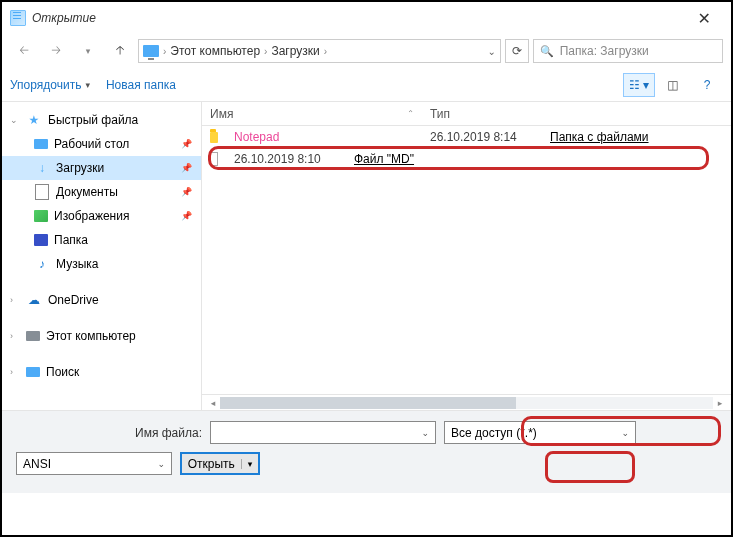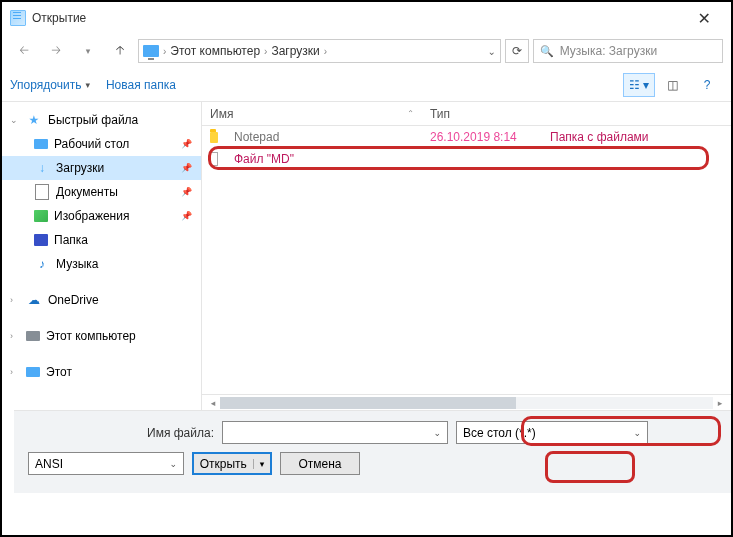--- a/index.html
+++ b/index.html
@@ -1,20 +1,20 @@
 <!DOCTYPE html>
 <html><head>
   <meta charset="utf-8">
   <style>
     * { box-sizing: border-box; margin: 0; padding: 0; font-family: 'Segoe UI', Tahoma, sans-serif; font-size: 12px; }
     body { background: #fff; width: 733px; height: 537px; border: 2px solid #000; overflow: hidden; }
     .titlebar { display: flex; align-items: center; height: 32px; padding: 0 8px; }
     .titlebar .icon { width: 16px; height: 16px; background: linear-gradient(135deg, #a5d8ff, #d0ebff); border: 1px solid #74c0fc; border-radius: 1px; margin-right: 6px; position: relative; }
     .titlebar .icon::before { content: ''; position: absolute; top: 1px; left: 2px; width: 8px; height: 1px; background: #4dabf7; box-shadow: 0 3px 0 #4dabf7, 0 6px 0 #4dabf7; }
-    .titlebar .title { flex: 1; color: #333; }
+    .titlebar .title { flex: 1; color: #333; font-style: italic; }
     .titlebar .close { font-size: 16px; color: #333; padding: 4px 12px; cursor: pointer; }
     .navbar { display: flex; align-items: center; height: 34px; padding: 0 8px; gap: 4px; }
     .nav-btn { width: 28px; height: 24px; display: flex; align-items: center; justify-content: center; color: #888; cursor: default; }
     .nav-btn.enabled { color: #333; cursor: pointer; }
     .breadcrumb { flex: 1; display: flex; align-items: center; height: 24px; border: 1px solid #ccc; padding: 0 4px; gap: 4px; background: #fff; }
     .breadcrumb .pc-icon { width: 16px; height: 12px; background: #4dabf7; border-radius: 1px; position: relative; }
     .breadcrumb .pc-icon::after { content: ''; position: absolute; bottom: -3px; left: 5px; width: 6px; height: 2px; background: #888; }
     .bc-sep { color: #888; font-size: 10px; }
     .bc-item { color: #333; }
     .bc-drop { color: #666; margin-left: auto; font-size: 10px; }
@@ -47,35 +47,35 @@
     .pin { color: #888; font-size: 9px; margin-left: auto; }
     .tree-sep { height: 12px; }
     .filelist { flex: 1; display: flex; flex-direction: column; position: relative; }
     .col-headers { display: flex; height: 24px; border-bottom: 1px solid #e5e5e5; align-items: center; padding-right: 18px; }
     .col-headers > div { padding: 0 8px; color: #555; }
     .col-name { width: 220px; display: flex; align-items: center; gap: 6px; }
     .col-date { width: 120px; }
     .col-type { flex: 1; }
     .sort-ind { font-size: 8px; color: #888; }
     .file-row { display: flex; align-items: center; height: 22px; padding-right: 18px; cursor: pointer; }
-    .file-row > div { padding: 0 8px; color: #737373; }
+    .file-row > div { padding: 0 8px; color: #ec4899; }
     .file-row .icon-cell { width: 24px; display: flex; justify-content: center; }
     .file-row .name-cell { width: 196px; }
-    .file-row .date-cell { width: 120px; color: #ec4899; }
-    .file-row .type-cell { flex: 1; color: #be185d; }
+    .file-row .date-cell { width: 120px; color: #404040; }
+    .file-row .type-cell { flex: 1; color: #000000; text-decoration: underline; }
     .folder-icon { width: 14px; height: 11px; background: #ffd43b; border-radius: 1px; position: relative; }
     .folder-icon::before { content: ''; position: absolute; top: -3px; left: 0; width: 6px; height: 3px; background: #fcc419; border-radius: 1px 1px 0 0; }
     .file-icon { width: 11px; height: 14px; background: #fff; border: 1px solid #aaa; position: relative; }
     .file-icon::before { content: ''; position: absolute; top: 0; right: 0; border-left: 3px solid transparent; border-top: 3px solid #fff; }
     .highlight-row { position: absolute; top: 44px; left: 6px; right: 22px; height: 24px; border: 3px solid #c92a2a; border-radius: 10px; pointer-events: none; }
     .scroll-h { height: 16px; border-top: 1px solid #e5e5e5; display: flex; align-items: center; padding: 0 4px; margin-top: auto; }
     .scroll-h .arrow { width: 14px; color: #888; font-size: 9px; text-align: center; }
     .scroll-h .track { flex: 1; height: 12px; background: #f1f3f5; position: relative; }
     .scroll-h .thumb { position: absolute; left: 0; width: 60%; height: 100%; background: #ced4da; }
-    .bottom { background: #f1f3f5; padding: 10px 14px; border-top: 1px solid #e5e5e5; position: relative; margin-left: 12px; }
+    .bottom { background: #f1f3f5; padding: 10px 14px; border-top: 1px solid #e5e5e5; position: relative; }
     .field-row { display: flex; align-items: center; margin-bottom: 8px; gap: 8px; }
     .field-label { width: 186px; text-align: right; color: #333; }
     .field-row .lbl2 { width: 226px; text-align: right; color: #333; }
     .combo { height: 23px; border: 1px solid #888; background: #fff; display: flex; align-items: center; padding: 0 6px; }
     .combo .drop { margin-left: auto; color: #555; font-size: 9px; }
     .combo.filename { flex: 1; max-width: 226px; }
     .combo.filetype { width: 192px; }
     .combo.encoding { width: 156px; }
     .dlg-btn { height: 23px; min-width: 80px; border: 1px solid #888; background: #e7e7e7; display: flex; align-items: center; justify-content: center; cursor: pointer; }
     .dlg-btn.primary { border: 2px solid #1c7ed6; }
@@ -101,21 +101,21 @@
     <span class="bc-sep">›</span>
     <span class="bc-item">Этот компьютер</span>
     <span class="bc-sep">›</span>
     <span class="bc-item">Загрузки</span>
     <span class="bc-sep">›</span>
     <span class="bc-drop">⌄</span>
   </div>
   <div class="refresh-btn">⟳</div>
   <div class="search-box">
     <span class="sicon">🔍</span>
-    <span class="stext">Музыка: Загрузки</span>
+    <span class="stext">Папка: Загрузки</span>
   </div>
 </div>
 
 <div class="toolbar">
   <div class="tool-item">
     <span>Упорядочить</span>
     <span style="font-size:9px;color:#555">▾</span>
   </div>
   <div class="tool-item">
     <span>Новая папка</span>
@@ -171,21 +171,21 @@
     <div class="tree-sep"></div>
     <div class="tree-item">
       <span class="tree-chev">›</span>
       <span class="tree-icon pc"></span>
       <span>Этот компьютер</span>
     </div>
     <div class="tree-sep"></div>
     <div class="tree-item">
       <span class="tree-chev">›</span>
       <span class="tree-icon net"></span>
-      <span>Этот</span>
+      <span>Поиск</span>
     </div>
   </div>
 
   <div class="filelist">
     <div class="col-headers">
       <div class="col-name">
         <span>Имя</span>
         <span class="sort-ind" style="margin-left:auto">⌃</span>
       </div>
       <div class="col-type">Тип</div>
@@ -196,20 +196,21 @@
           <div class="folder-icon"></div>
         </div>
       <div class="name-cell">Notepad</div>
       <div class="date-cell">26.10.2019 8:14</div>
       <div class="type-cell">Папка с файлами</div>
     </div>
     <div class="file-row">
       <div class="icon-cell">
           <div class="file-icon"></div>
         </div>
+      <div class="date-cell">26.10.2019 8:10</div>
       <div class="type-cell">Файл "MD"</div>
     </div>
 
     <div class="highlight-row"></div>
 
     <div class="scroll-h">
       <span class="arrow">◂</span>
       <div class="track">
           <div class="thumb"></div>
         </div>
@@ -219,32 +220,29 @@
 </div>
 
 <div class="bottom">
   <div class="field-row">
     <div class="field-label">Имя файла:</div>
     <div class="combo filename">
       <span></span>
       <span class="drop">⌄</span>
     </div>
     <div class="combo filetype">
-      <span>Все стол  (*.*)</span>
+      <span>Все доступ  (*.*)</span>
       <span class="drop">⌄</span>
     </div>
   </div>
   <div class="field-row">
     <div class="combo encoding">
       <span>ANSI</span>
       <span class="drop">⌄</span>
     </div>
     <div class="dlg-btn primary">
       <span>Открыть</span>
       <span style="margin-left:6px;font-size:9px;border-left:1px solid #aaa;padding-left:6px">▾</span>
     </div>
-    <div class="dlg-btn">
-      <span>Отмена</span>
-    </div>
   </div>
   <div class="highlight-filetype"></div>
   <div class="highlight-open"></div>
 </div>
 
 </body></html>

